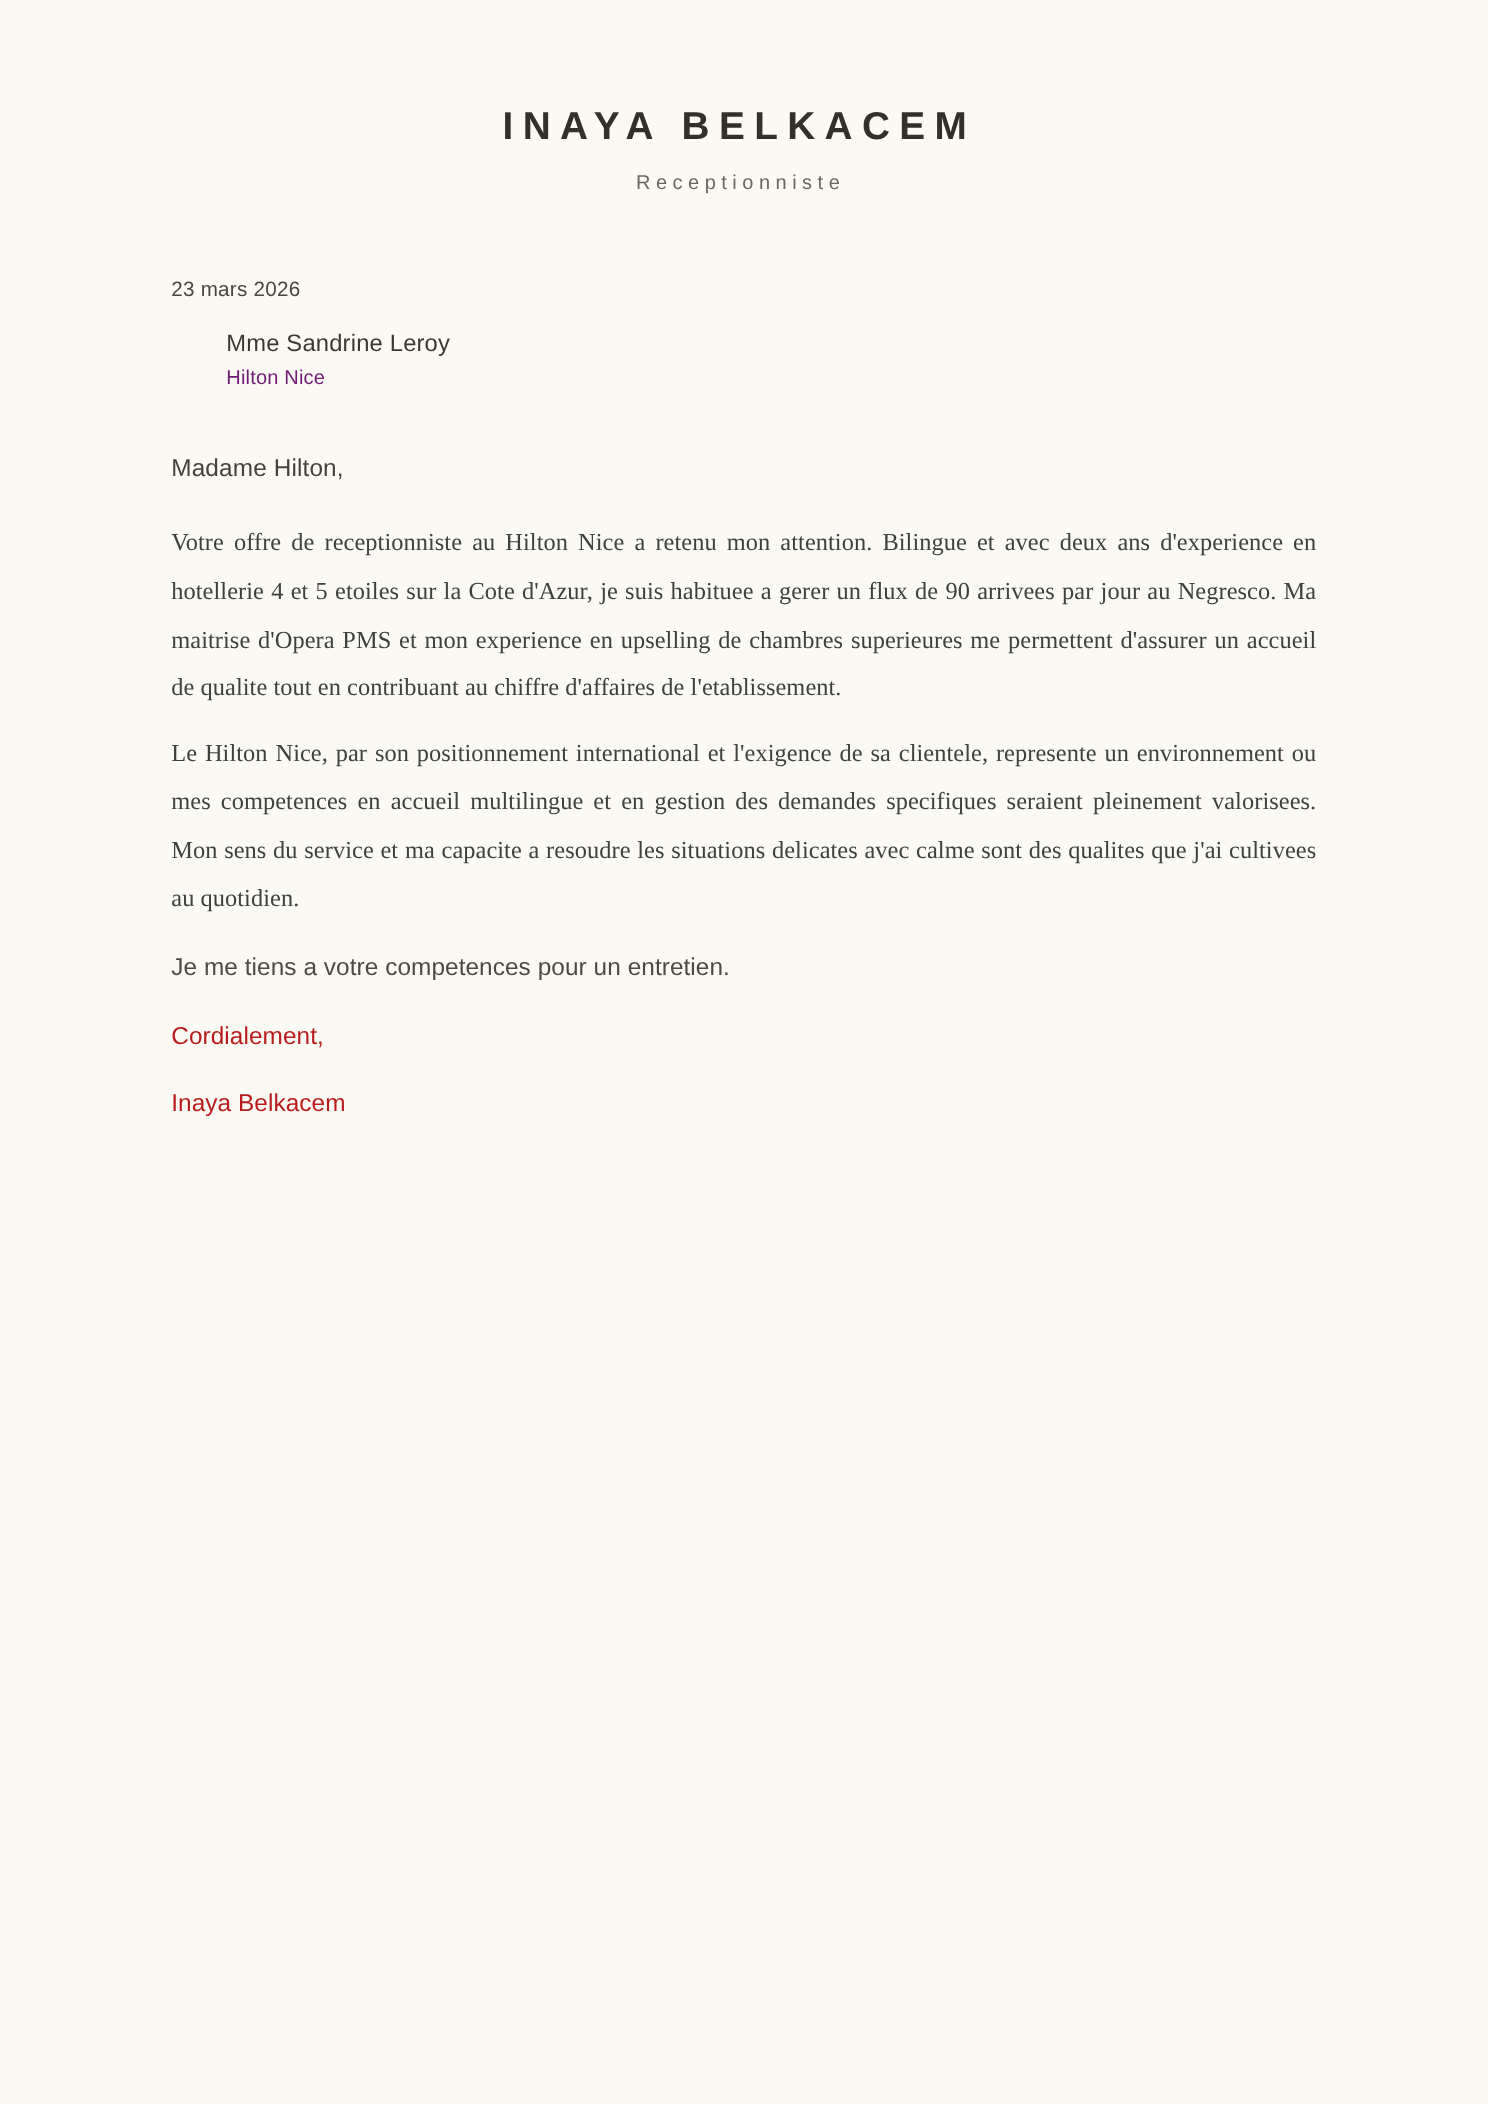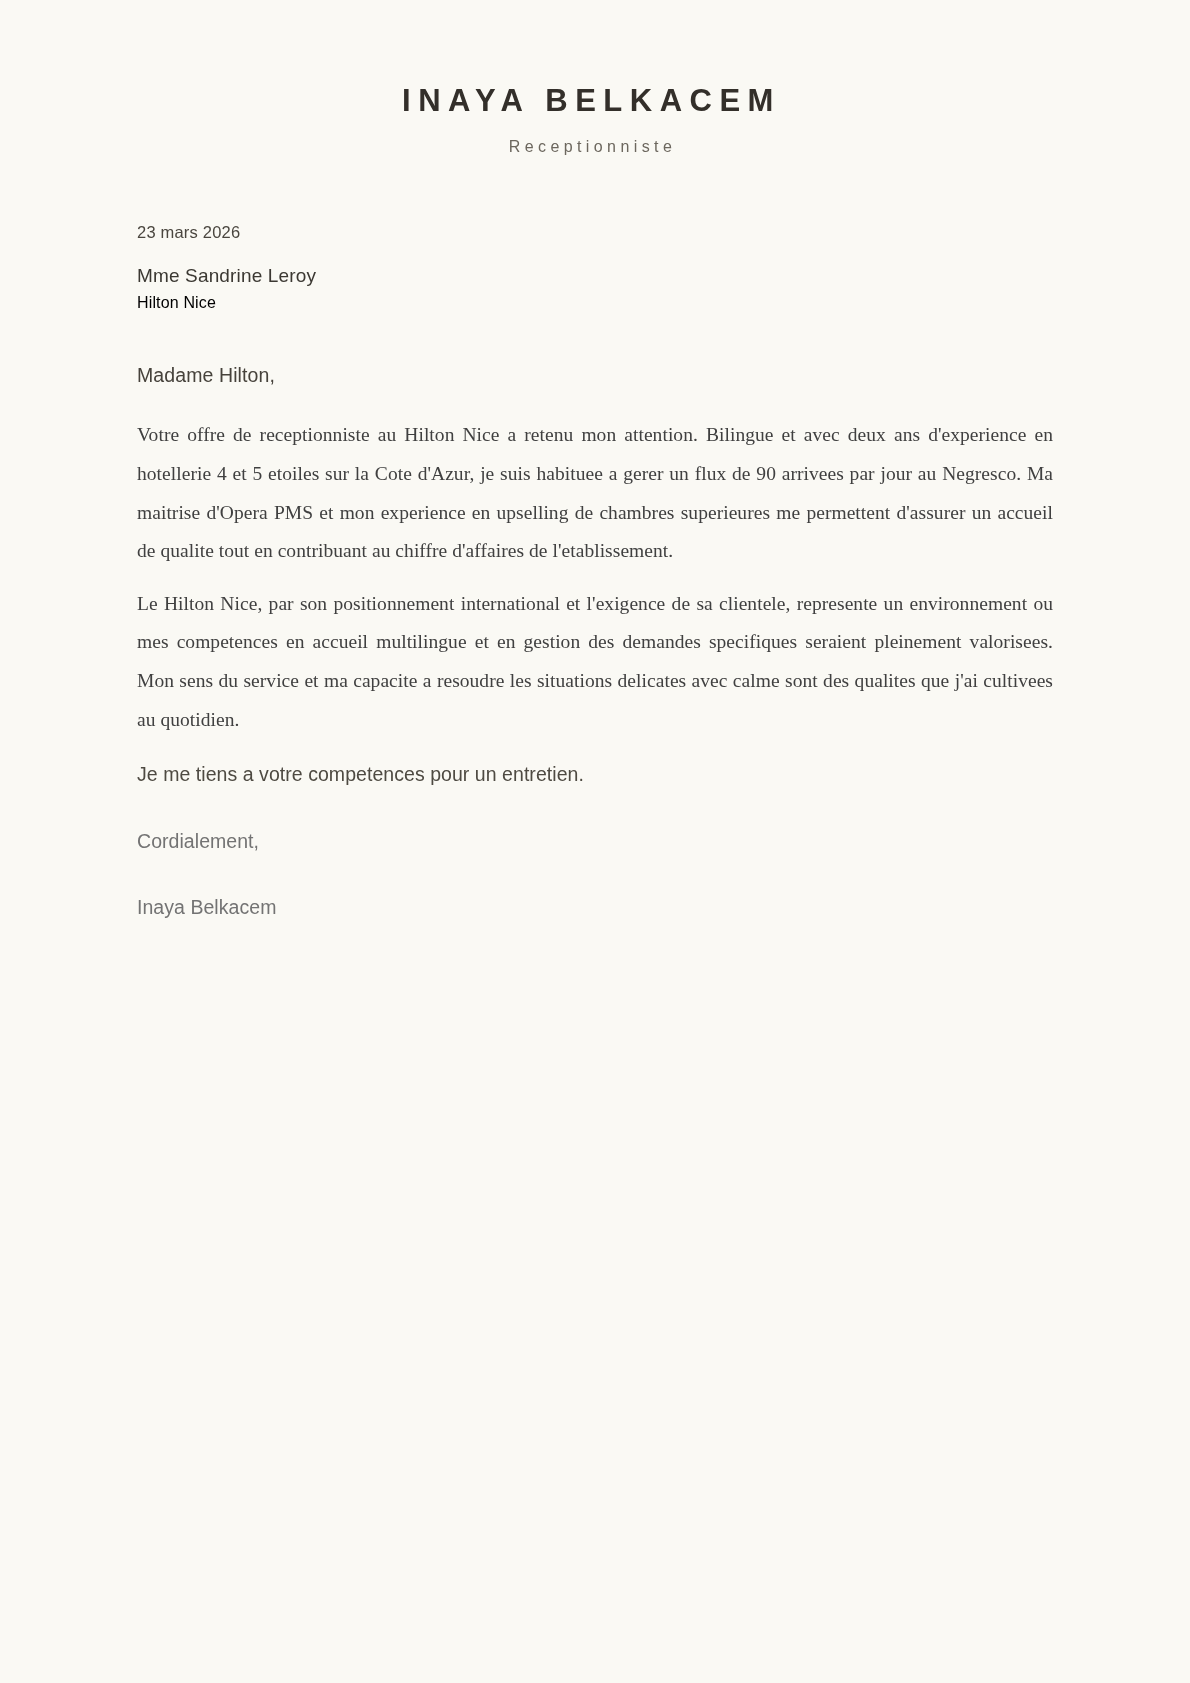--- a/index.html
+++ b/index.html
@@ -74,30 +74,31 @@
 
   .date-line {
     font-size: 16.5px;
     color: #4a463f;
     letter-spacing: 0.2px;
     margin-bottom: 20px;
   }
 
   .recipient {
     margin-bottom: 46px;
+    margin-left: 44px;
   }
   .recipient-name {
     font-size: 19px;
     color: #3b3832;
     line-height: 1.45;
     letter-spacing: 0.15px;
   }
   .recipient-company {
     font-size: 16px;
-    color: #000000;
+    color: #701a75;
     line-height: 1.5;
     letter-spacing: 0.15px;
     margin-top: 2px;
   }
 
   .salutation {
     font-size: 19.5px;
     color: #46423b;
     letter-spacing: 0.1px;
     margin-bottom: 26px;
@@ -123,24 +124,24 @@
     line-height: 1.98;
     letter-spacing: 0.05px;
     margin: 0;
     text-align: left;
   }
   .closing-block {
     margin-top: 16px;
   }
   .signature-line {
     font-size: 19.5px;
-    color: #737373;
+    color: #b91c1c;
     line-height: 1.98;
     letter-spacing: 0.05px;
-    margin-top: 28px;
+    margin-top: 16px;
   }
 </style>
 </head>
 <body>
 
 <div class="page">
 
   <div class="letter-header">
     <h1 class="applicant-name">INAYA BELKACEM</h1>
     <div class="applicant-title">Receptionniste</div>

